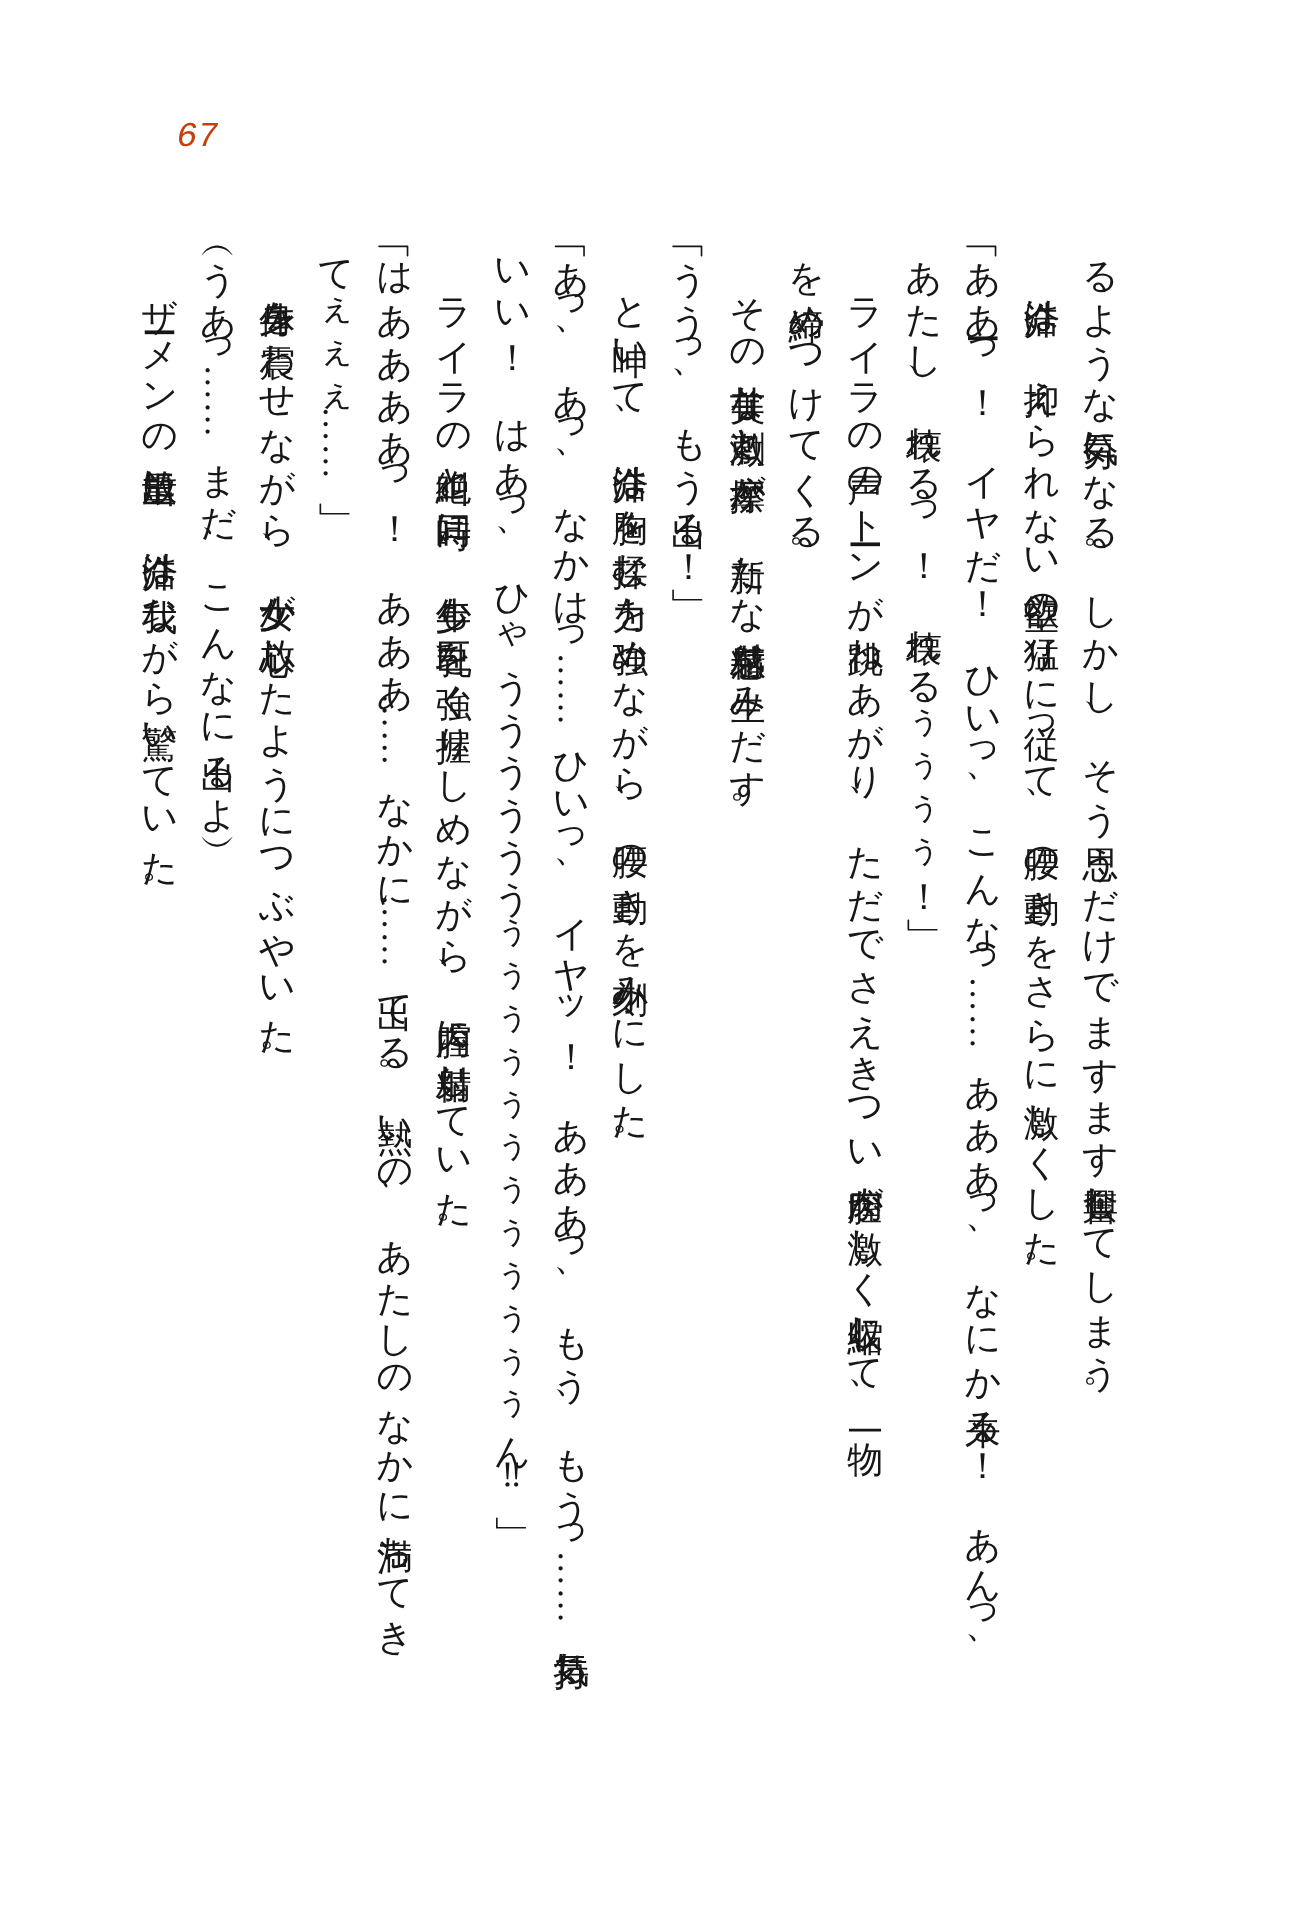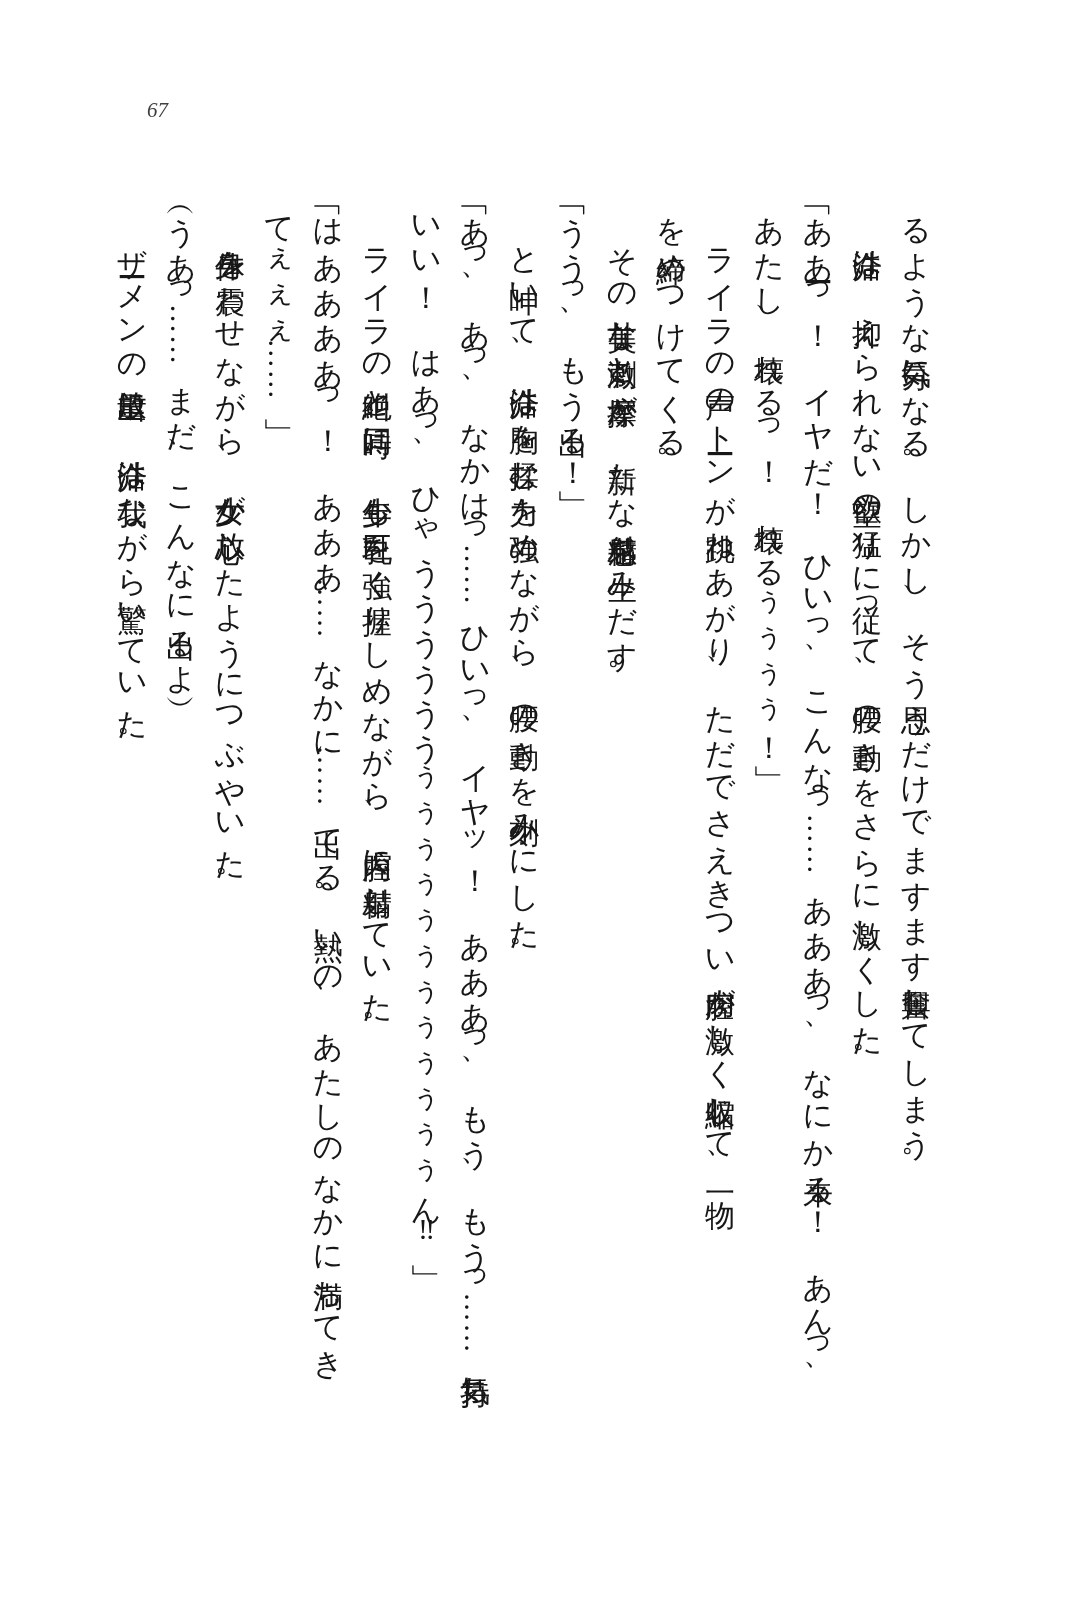--- a/index.html
+++ b/index.html
@@ -12,24 +12,24 @@
     width: 1081px;
     height: 1600px;
     background: #ffffff;
     overflow: hidden;
     font-family: "Liberation Serif", "DejaVu Serif", serif;
   }
   .page-number {
     position: absolute;
     top: 98px;
     left: 147px;
-    font-size: 21px;
+    font-size: 29px;
     font-style: italic;
-    color: #404040;
-    font-family: Liberation Serif, serif;
+    color: #c2410c;
+    font-family: Liberation Mono, monospace;
   }
   .vertical-text {
     position: absolute;
     top: 196px;
     right: 140px;
     height: 1205px;
     writing-mode: vertical-rl;
     text-orientation: mixed;
     font-size: 30px;
     line-height: 49px;

